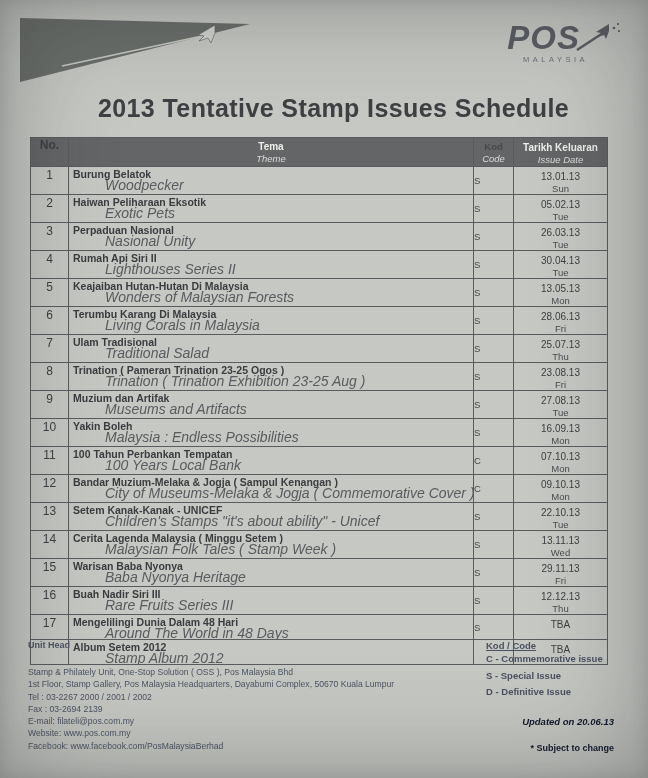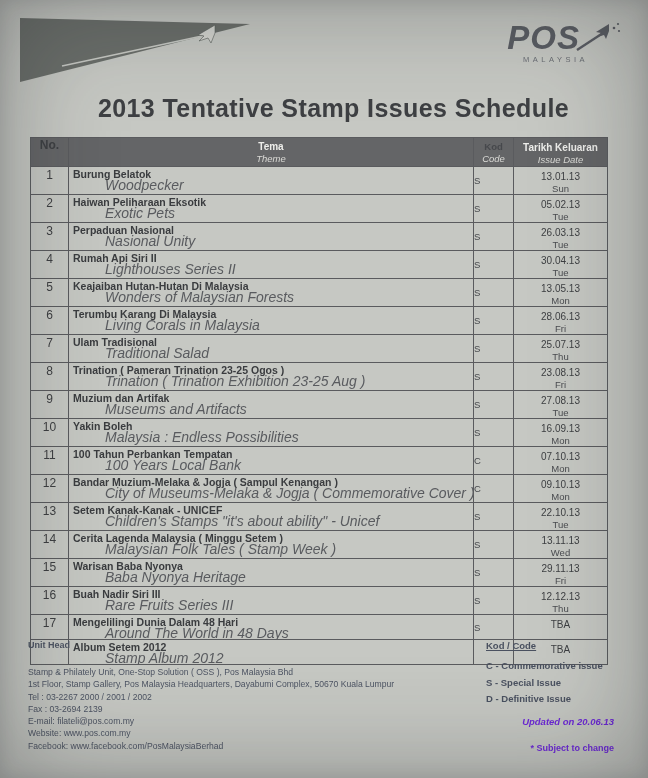--- a/index.html
+++ b/index.html
@@ -49,23 +49,23 @@
   .theme { font-style:italic; font-size:14px; color:#595b5f; line-height:11px; white-space:nowrap;margin-left:32px; }
   .c-kod { width:40px; font-size:9.5px; color:#46484c; vertical-align:middle; }
   .c-date { width:94px; text-align:center; vertical-align:top; padding-top:4px; }
   .date { font-size:10px; color:#3d3f42; line-height:12px; }
   .day  { font-size:9.5px; color:#4a4c50; line-height:11px; }
   
   .contact { position:absolute; left:28px; top:640px; color:#4d5463; }
   .contact-title { font-weight:bold; font-size:9px; margin-bottom:16px; }
   .contact-line { font-size:8.6px; line-height:12.3px; }
   .legend { position:absolute; left:486px; top:640px; color:#4a5160; }
-  .legend-title { font-weight:bold; font-size:9.5px; text-decoration:underline; margin-bottom:7px; }
+  .legend-title { font-weight:bold; font-size:9.5px; text-decoration:underline; }
   .legend-item { font-weight:bold; font-size:9.5px; line-height:16.5px; white-space:nowrap; }
-  .updated-block { position:absolute; right:34px; top:716px; text-align:right; color:#6d28d9; }
+  .updated-block { position:absolute; right:34px; top:716px; text-align:right; color:#0f172a; }
   .updated { font-style:italic; font-weight:bold; font-size:9.5px; margin-bottom:7px; }
   .note { font-weight:bold; font-size:9px;margin-top:16px; }
 </style>
 </head>
 <body>
 
 <div class="vignette"></div>
 
 <svg class="tri-logo" width="242" height="74" viewBox="0 0 242 74">
   <polygon points="6,5 236,11 6,69" fill="#6a6e6a"></polygon>

